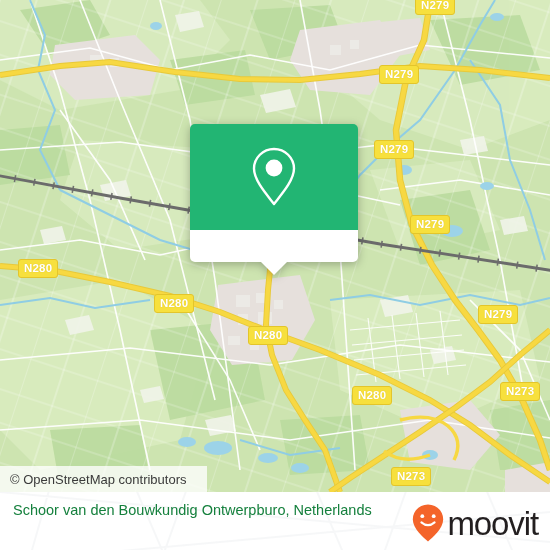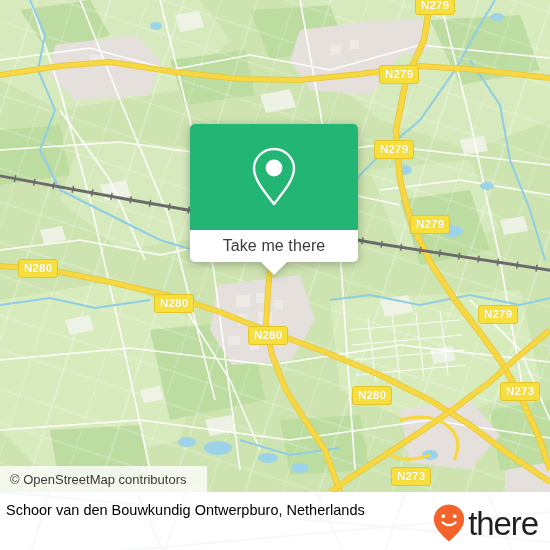--- a/index.html
+++ b/index.html
@@ -114,26 +114,26 @@
     height: 58px;
     background: #ffffff;
     overflow: hidden;
   }
   #footer-watermark {
     position: absolute; left:0; top:-40px; width:550px; height:140px;
     opacity: .5;
   }
   #footer-title {
     position: absolute;
-    left: 6px;
+    left: 13px;
     top: 8px;
     width: 360px;
     font-size: 14.5px;
     line-height: 21px;
-    color: #000000;
+    color: #15803d;
   }
   #moovit-logo {
     position: absolute;
     right: 12px;
     top: 12px;
     display: flex;
     align-items: center;
     gap: 3px;
   }
   #moovit-wordmark {
@@ -309,21 +309,20 @@
       </div>
 
     <div id="callout">
       <div id="callout-head">
         <svg width="52" height="64" viewBox="0 0 52 64">
           <path d="M26 4 C15 4 6 12.8 6 23.6 C6 36 20 51 26 59 C32 51 46 36 46 23.6 C46 12.8 37 4 26 4 Z" fill="none" stroke="#ffffff" stroke-width="2.4" stroke-linejoin="round"></path>
           <circle cx="26" cy="23" r="8.4" fill="#ffffff"></circle>
         </svg>
       </div>
       <div id="callout-foot">
-        <span id="callout-foot-label">Take me there</span>
         <span id="callout-tail"></span>
       </div>
     </div>
 
     <div id="attribution">
       <span id="attribution-text">© OpenStreetMap contributors</span>
     </div>
   </div>
 
   <div id="footer">
@@ -334,16 +333,16 @@
       </g>
     </svg>
     <div id="footer-title">Schoor van den Bouwkundig Ontwerpburo, Netherlands</div>
     <div id="moovit-logo">
       <svg width="32" height="38" viewBox="0 0 32 38">
         <path d="M16 0.5 C7.4 0.5 0.8 7.1 0.8 15.4 C0.8 24.4 11.6 33.5 16 37.5 C20.4 33.5 31.2 24.4 31.2 15.4 C31.2 7.1 24.6 0.5 16 0.5 Z" fill="#f4642a"></path>
         <circle cx="10.3" cy="12.2" r="1.9" fill="#ffffff"></circle>
         <circle cx="21.7" cy="12.2" r="1.9" fill="#ffffff"></circle>
         <path d="M9.4 18.4 q6.6 5.6 13.2 0" stroke="#ffffff" stroke-width="2.1" fill="none" stroke-linecap="round"></path>
       </svg>
-      <span id="moovit-wordmark">there</span>
+      <span id="moovit-wordmark">moovit</span>
     </div>
   </div>
 </div>
 
 </body></html>

